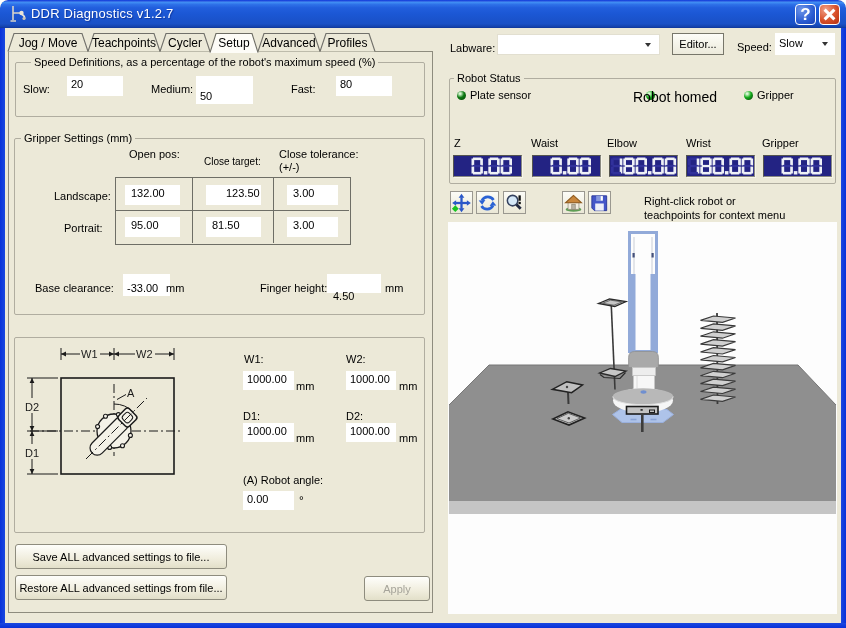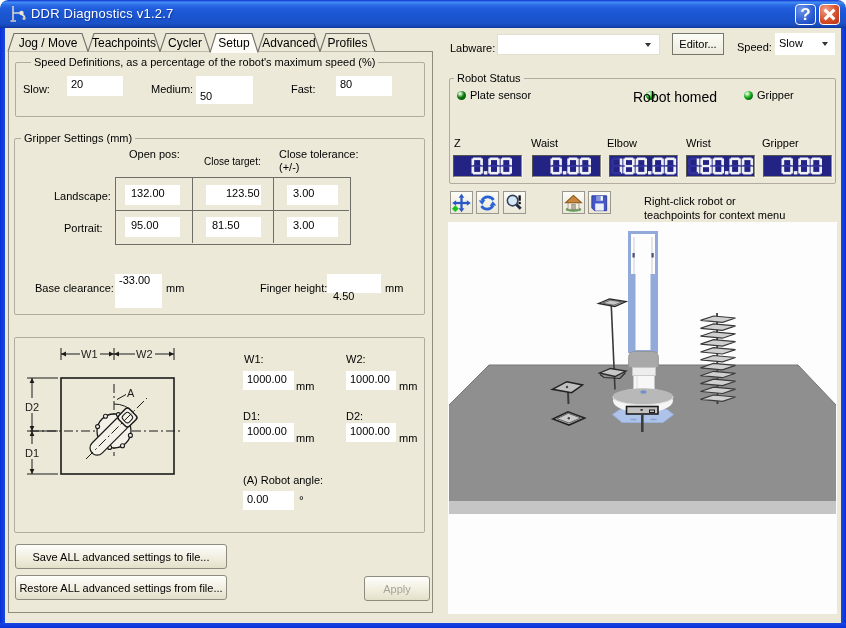--- a/index.html
+++ b/index.html
@@ -80,21 +80,21 @@
 <div style="position:absolute;left:273px;top:177px;width:0;height:66px;border-left:1px solid #6e6e66"></div>
 <div style="position:absolute;left:54px;top:190px;font-size:11px;white-space:nowrap;color:#000;">Landscape:</div>
 <div style="position:absolute;left:64px;top:222px;font-size:11px;white-space:nowrap;color:#000;">Portrait:</div>
 <div style="position:absolute;left:125px;top:185px;width:55px;height:20px;background:#fff;font-size:11px;padding-top:2px;box-sizing:border-box;padding-left:6px">132.00</div>
 <div style="position:absolute;left:206px;top:185px;width:55px;height:20px;background:#fff;font-size:11px;padding-top:2px;box-sizing:border-box;padding-left:20px">123.50</div>
 <div style="position:absolute;left:287px;top:185px;width:51px;height:20px;background:#fff;font-size:11px;padding-top:2px;box-sizing:border-box;padding-left:6px">3.00</div>
 <div style="position:absolute;left:125px;top:217px;width:55px;height:20px;background:#fff;font-size:11px;padding-top:2px;box-sizing:border-box;padding-left:6px">95.00</div>
 <div style="position:absolute;left:206px;top:217px;width:55px;height:20px;background:#fff;font-size:11px;padding-top:2px;box-sizing:border-box;padding-left:6px">81.50</div>
 <div style="position:absolute;left:287px;top:217px;width:51px;height:20px;background:#fff;font-size:11px;padding-top:2px;box-sizing:border-box;padding-left:6px">3.00</div>
 <div style="position:absolute;left:35px;top:282px;font-size:11px;white-space:nowrap;color:#000;">Base clearance:</div>
-<div style="position:absolute;left:115px;top:274px;width:47px;height:34px;background:#fff;font-size:11px;padding-top:0;box-sizing:border-box;padding-left:4px">-33.00</div>
+<div style="position:absolute;left:123px;top:274px;width:47px;height:22px;background:#fff;font-size:11px;padding-top:8px;box-sizing:border-box;padding-left:4px">-33.00</div>
 <div style="position:absolute;left:166px;top:282px;font-size:11px;white-space:nowrap;color:#000;">mm</div>
 <div style="position:absolute;left:260px;top:282px;font-size:11px;white-space:nowrap;color:#000;">Finger height:</div>
 <div style="position:absolute;left:327px;top:274px;width:54px;height:19px;background:#fff;font-size:11px;padding-top:16px;box-sizing:border-box;padding-left:6px">4.50</div>
 <div style="position:absolute;left:385px;top:282px;font-size:11px;white-space:nowrap;color:#000;">mm</div>
 <div style="position:absolute;left:14px;top:337px;width:411px;height:196px;box-sizing:border-box;border:1px solid #b0ada0;border-radius:2px"></div>
 <svg style="position:absolute;left:20px;top:344px" width="200" height="140" viewBox="20 344 200 140">
       <line x1="61" y1="348" x2="61" y2="360" stroke="#1b1b1b" stroke-width="1"></line>
       <line x1="114" y1="348" x2="114" y2="360" stroke="#1b1b1b" stroke-width="1"></line>
       <line x1="174" y1="348" x2="174" y2="360" stroke="#1b1b1b" stroke-width="1"></line>
       <line x1="61" y1="354" x2="80" y2="354" stroke="#1b1b1b"></line>

